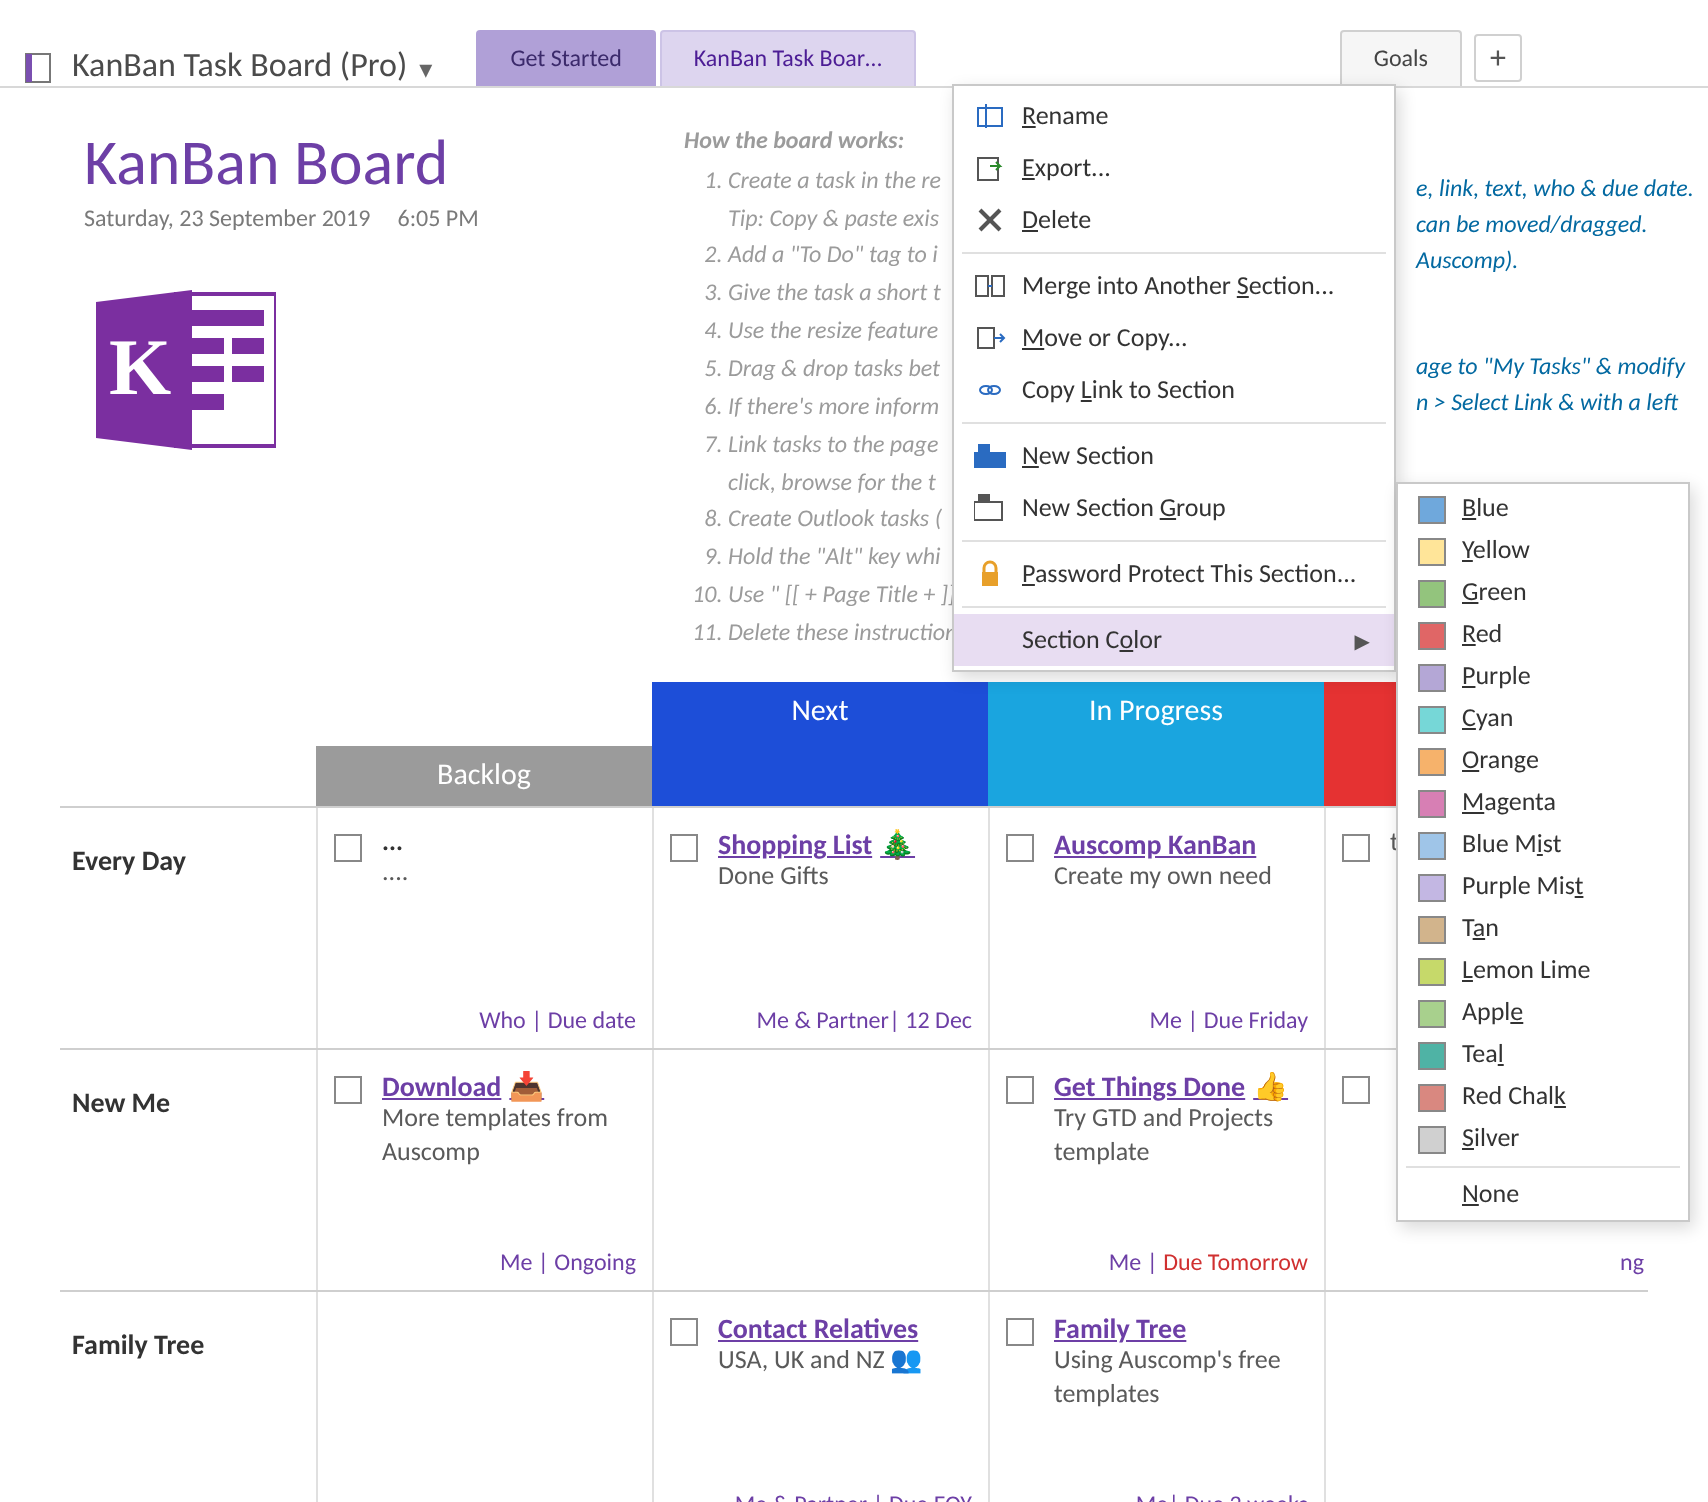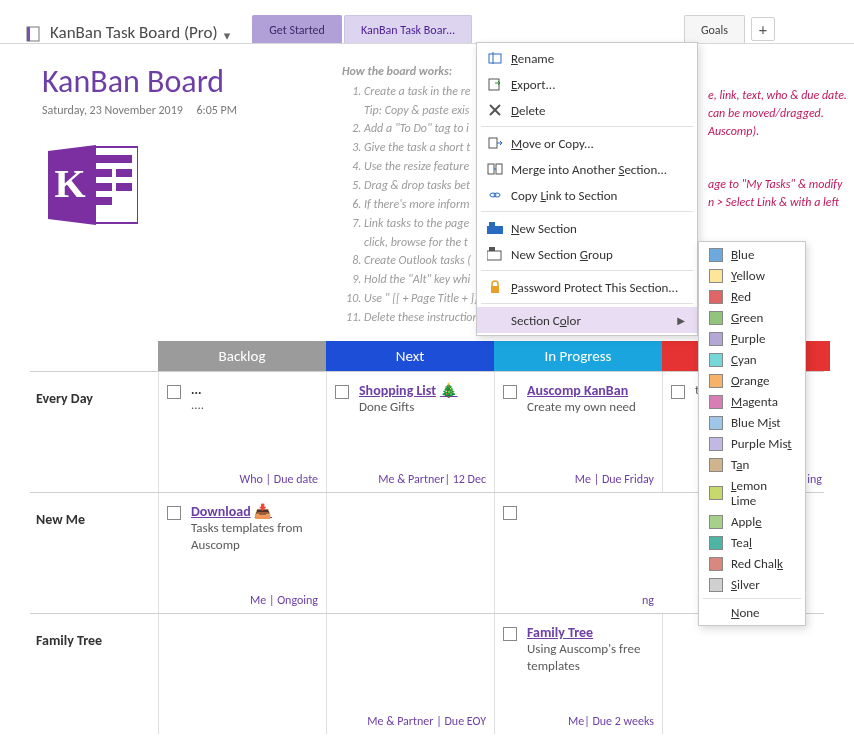--- a/index.html
+++ b/index.html
@@ -11,21 +11,21 @@
     background: #fff;
     width: 854px;
     height: 751px;
     overflow: hidden;
     position: relative;
   }
   
   .titlebar {
     display: flex;
     align-items: flex-end;
-    padding: 6px 10px 0 24px;
+    padding: 6px 10px 0 10px;
     background: #fff;
     height: 44px;
     border-bottom: 1px solid #d8d8d8;
   }
   .notebook-icon {
     width: 18px; height: 18px;
     margin-right: 8px;
     display: flex; align-items: center; justify-content: center;
   }
   .notebook-title {
@@ -131,21 +131,21 @@
   }
   .board-row.header-cols .col {
     text-align: center;
     color: #fff;
     font-weight: 500;
     font-size: 15px;
     padding: 6px 0;
     min-height: 0;
     border-left: none;
   }
-  .hc-backlog { background: #9b9b9b; }
+  .hc-backlog { background: #9b9b9b; margin-top: 32px; }
   .hc-next    { background: #1d4ed8; }
   .hc-inprog  { background: #1aa5df; }
   .hc-focus   { background: #e53232; }
 
   .card {
     display: flex;
     align-items: flex-start;
   }
   .checkbox {
     width: 14px; height: 14px;
@@ -204,21 +204,21 @@
   }
   .menu-sep { height: 1px; background: #e0e0e0; margin: 3px 4px; }
   .menu-arrow { margin-left: auto; color: #555; font-size: 10px; }
   .menu-item u { text-decoration: underline; }
 
   
   .color-menu {
     position: absolute;
     top: 241px;
     left: 698px;
-    width: 108px;
+    width: 147px;
     background: #fff;
     border: 1px solid #c9c9c9;
     box-shadow: 2px 3px 8px rgba(0,0,0,0.15);
     font-size: 13px;
     padding: 2px 0;
     z-index: 21;
   }
   .color-item {
     display: flex;
     align-items: center;
@@ -250,21 +250,21 @@
     <div class="section-tab" style="margin-left:210px">Goals</div>
     <div class="tab-add">+</div>
   </div>
 </div>
 
 <div class="page-header">
   <div class="header-row">
     <div class="header-left">
       <h1 class="page-title">KanBan Board</h1>
       <div class="page-subtitle">
-        <span>Saturday, 23 November 2019</span>&nbsp;&nbsp;&nbsp;&nbsp;
+        <span>Saturday, 23 September 2019</span>&nbsp;&nbsp;&nbsp;&nbsp;
         <span>6:05 PM</span>
       </div>
       <div class="app-logo">
         <svg width="96" height="96" viewBox="0 0 96 96">
           <rect x="46" y="10" width="50" height="76" fill="#fff" stroke="#7b2fa0" stroke-width="2"></rect>
           <rect x="52" y="18" width="38" height="8" fill="#7b2fa0"></rect>
           <rect x="52" y="32" width="18" height="8" fill="#7b2fa0"></rect>
             <rect x="74" y="32" width="16" height="8" fill="#7b2fa0"></rect>
           <rect x="52" y="46" width="18" height="8" fill="#7b2fa0"></rect>
             <rect x="74" y="46" width="16" height="8" fill="#7b2fa0"></rect>
@@ -287,21 +287,21 @@
         <li>If there's more inform</li>
         <li>Link tasks to the page</li>
         <div style="padding-left:0px">click, browse for the t</div>
         <li>Create Outlook tasks (</li>
         <li>Hold the "Alt" key whi</li>
         <li>Use " [[ + Page Title + ]]" to auto create a new page and link to</li>
         <li>Delete these instructions when you no longer need them.</li>
       </ol>
     </div>
 
-    <div style="position:absolute; left:708px; top:86px; font-size:12px; font-style:italic; color:#be185d; line-height:1.5">
+    <div style="position:absolute; left:708px; top:86px; font-size:12px; font-style:italic; color:#0369a1; line-height:1.5">
       <div>e, link, text, who &amp; due date.</div>
       <div>can be moved/dragged.</div>
       <div>Auscomp).</div>
       <div style="margin-top:35px">age to "My Tasks" &amp; modify</div>
       <div>n &gt; Select Link &amp; with a left</div>
     </div>
   </div>
 </div>
 
 <div class="board">
@@ -358,41 +358,58 @@
           <div class="card-meta">ing</div>
         </div>
       </div>
       <div class="board-row">
         <div class="row-label">New Me</div>
         <div class="col">
           <div class="card">
             <div class="checkbox"></div>
             <div class="card-body">
               <div class="card-title">Download<span class="mini-icon">📥</span></div>
-              <div class="card-desc">Tasks templates from Auscomp</div>
+              <div class="card-desc">More templates from Auscomp</div>
             </div>
           </div>
           <div class="card-meta">Me | Ongoing</div>
         </div>
         <div class="col"></div>
+        <div class="col">
+          <div class="card">
+            <div class="checkbox"></div>
+            <div class="card-body">
+              <div class="card-title">Get Things Done<span class="mini-icon">👍</span></div>
+              <div class="card-desc">Try GTD and Projects template</div>
+            </div>
+          </div>
+          <div class="card-meta">Me  |  <span class="red">Due Tomorrow</span></div>
+        </div>
         <div class="col">
           <div class="card">
             <div class="checkbox"></div>
             <div class="card-body">
               <div class="card-title"></div>
               <div class="card-desc"></div>
             </div>
           </div>
           <div class="card-meta">ng</div>
         </div>
       </div>
       <div class="board-row">
         <div class="row-label">Family Tree</div>
         <div class="col"></div>
         <div class="col">
+          <div class="card">
+            <div class="checkbox"></div>
+            <div class="card-body">
+              <div class="card-title">Contact Relatives</div>
+              <div class="card-desc">USA, UK and NZ 👥</div>
+            </div>
+          </div>
           <div class="card-meta">Me &amp; Partner  |  Due EOY</div>
         </div>
         <div class="col">
           <div class="card">
             <div class="checkbox"></div>
             <div class="card-body">
               <div class="card-title">Family Tree</div>
               <div class="card-desc">Using Auscomp's free templates</div>
             </div>
           </div>
@@ -425,38 +442,38 @@
     <div class="menu-item">
       <span class="menu-icon">
         <svg width="14" height="14">
           <line x1="2" y1="2" x2="12" y2="12" stroke="#555" stroke-width="2"></line>
           <line x1="12" y1="2" x2="2" y2="12" stroke="#555" stroke-width="2"></line>
         </svg>
       </span>
       <span><u>D</u>elete</span>
     </div>
     <div class="menu-sep"></div>
-    <div class="menu-item">
-      <span class="menu-icon">
-        <svg width="16" height="16">
-          <rect x="2" y="3" width="8" height="10" fill="none" stroke="#555"></rect>
-          <path d="M10 8 h5 m-2 -2 l2 2 l-2 2" stroke="#2a6bc1" fill="none"></path>
-        </svg>
-      </span>
-      <span><u>M</u>ove or Copy...</span>
-    </div>
     <div class="menu-item">
       <span class="menu-icon">
         <svg width="16" height="16">
           <rect x="1" y="3" width="6" height="10" fill="none" stroke="#555"></rect>
           <rect x="9" y="3" width="6" height="10" fill="none" stroke="#555"></rect>
           <path d="M7 8 h2" stroke="#2a6bc1"></path>
         </svg>
       </span>
       <span>Merge into Another <u>S</u>ection...</span>
+    </div>
+    <div class="menu-item">
+      <span class="menu-icon">
+        <svg width="16" height="16">
+          <rect x="2" y="3" width="8" height="10" fill="none" stroke="#555"></rect>
+          <path d="M10 8 h5 m-2 -2 l2 2 l-2 2" stroke="#2a6bc1" fill="none"></path>
+        </svg>
+      </span>
+      <span><u>M</u>ove or Copy...</span>
     </div>
     <div class="menu-item">
       <span class="menu-icon">
         <svg width="16" height="16">
           <ellipse cx="6" cy="8" rx="3" ry="2" fill="none" stroke="#2a6bc1"></ellipse>
           <ellipse cx="10" cy="8" rx="3" ry="2" fill="none" stroke="#2a6bc1"></ellipse>
         </svg>
       </span>
       <span>Copy <u>L</u>ink to Section</span>
     </div>
@@ -500,28 +517,28 @@
 <div class="color-menu" id="colormenu">
     <div class="color-item">
       <span class="swatch" style="background: rgb(111, 168, 220);"></span>
       <span><u>B</u>lue</span>
     </div>
     <div class="color-item">
       <span class="swatch" style="background: rgb(255, 229, 153);"></span>
       <span><u>Y</u>ellow</span>
     </div>
     <div class="color-item">
+      <span class="swatch" style="background: rgb(147, 196, 125);"></span>
+      <span><u>G</u>reen</span>
+    </div>
+    <div class="color-item">
       <span class="swatch" style="background: rgb(224, 102, 102);"></span>
       <span><u>R</u>ed</span>
     </div>
     <div class="color-item">
-      <span class="swatch" style="background: rgb(147, 196, 125);"></span>
-      <span><u>G</u>reen</span>
-    </div>
-    <div class="color-item">
       <span class="swatch" style="background: rgb(180, 167, 214);"></span>
       <span><u>P</u>urple</span>
     </div>
     <div class="color-item">
       <span class="swatch" style="background: rgb(118, 215, 215);"></span>
       <span><u>C</u>yan</span>
     </div>
     <div class="color-item">
       <span class="swatch" style="background: rgb(246, 178, 107);"></span>
       <span><u>O</u>range</span>

